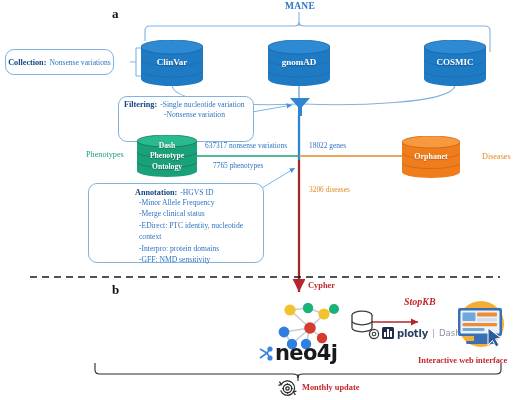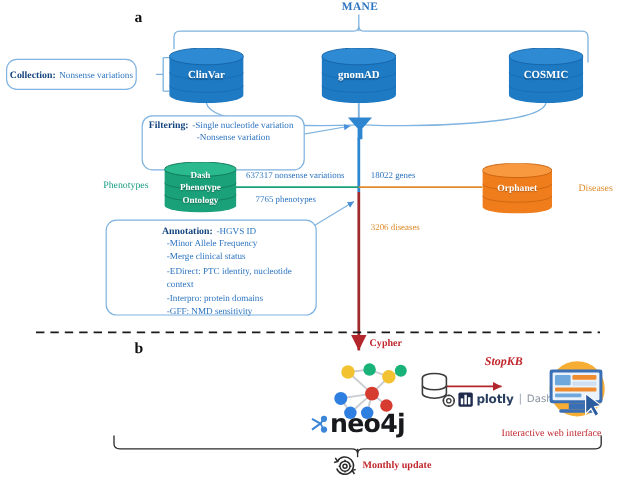--- a/index.html
+++ b/index.html
@@ -44,21 +44,21 @@
 
   
   .plotly-wrap{display:flex;align-items:center;gap:3px;}
   .plotly-mark{width:12px;height:12px;background:#1f2a4d;border-radius:1.5px;position:relative;}
   .plotly-mark i{position:absolute;bottom:2px;width:1.6px;background:#fff;display:block;}
   .plotly-word{font-family:"DejaVu Sans",sans-serif;font-weight:bold;font-size:10px;color:#2a3f5f;letter-spacing:-.2px;}
   .plotly-sep{font-family:"DejaVu Sans",sans-serif;font-size:9px;color:#9aa4b2;margin:0 1px;}
   .plotly-dash{font-family:"DejaVu Sans",sans-serif;font-size:8.5px;color:#8a939f;}
 
   .stopkb{font-style:italic;font-weight:bold;font-size:10px;color:#c1272d;}
-  .iwi{font-size:8.4px;font-weight:normal;color:#c1272d;}
+  .iwi{font-size:8.4px;font-weight:bold;color:#c1272d;}
   .cypher{font-size:8.4px;font-weight:bold;color:#c1272d;}
   .monthly{font-size:8.4px;font-weight:bold;color:#c1272d;}
   .diseases{font-size:8.2px;color:#e08b2a;}
   .phen{font-size:8.2px;color:#1a9e83;}
 </style>
 </head>
 <body>
 
 <div class="stage">
 

